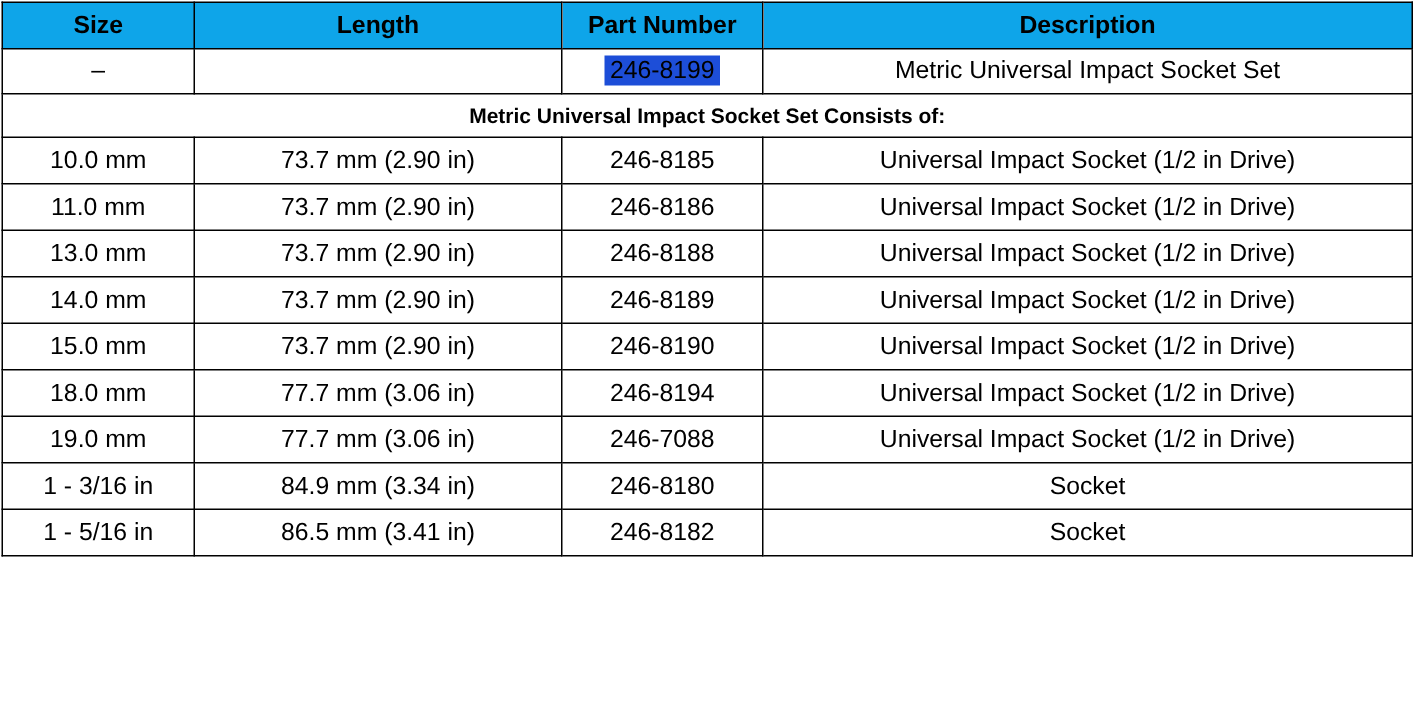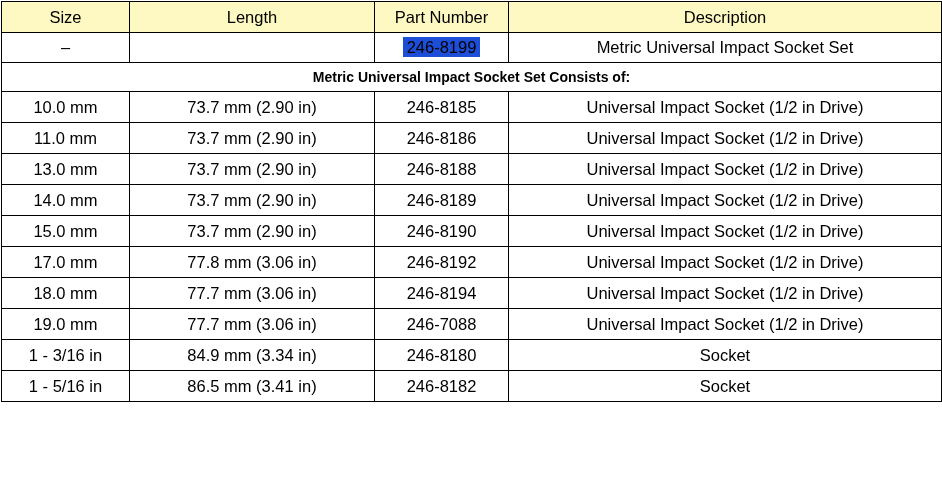--- a/index.html
+++ b/index.html
@@ -37,22 +37,22 @@
     text-align: center;
     vertical-align: middle;
     font-size: 16.5px;
     padding: 0;
     height: 30px;
     line-height: 30px;
     white-space: nowrap;
     overflow: hidden;
   }
   thead th {
-    background: #fef9c3;
-    font-weight: normal;
+    background: #0ea5e9;
+    font-weight: bold;
     font-size: 17px;
     height: 27px;
     line-height: 27px;
     margin-top: 47px;
   }
   tr.set-row td {
     height: 29px;
     line-height: 29px;
   }
   tr.subhead td {
@@ -123,26 +123,20 @@
         <td>246-8189</td>
         <td>Universal Impact Socket (1/2 in Drive)</td>
       </tr>
       <tr>
         <td>15.0 mm</td>
         <td>73.7 mm (2.90 in)</td>
         <td>246-8190</td>
         <td>Universal Impact Socket (1/2 in Drive)</td>
       </tr>
       <tr>
-        <td>17.0 mm</td>
-        <td>77.8 mm (3.06 in)</td>
-        <td>246-8192</td>
-        <td>Universal Impact Socket (1/2 in Drive)</td>
-      </tr>
-      <tr>
         <td>18.0 mm</td>
         <td>77.7 mm (3.06 in)</td>
         <td>246-8194</td>
         <td>Universal Impact Socket (1/2 in Drive)</td>
       </tr>
       <tr>
         <td>19.0 mm</td>
         <td>77.7 mm (3.06 in)</td>
         <td>246-7088</td>
         <td>Universal Impact Socket (1/2 in Drive)</td>

